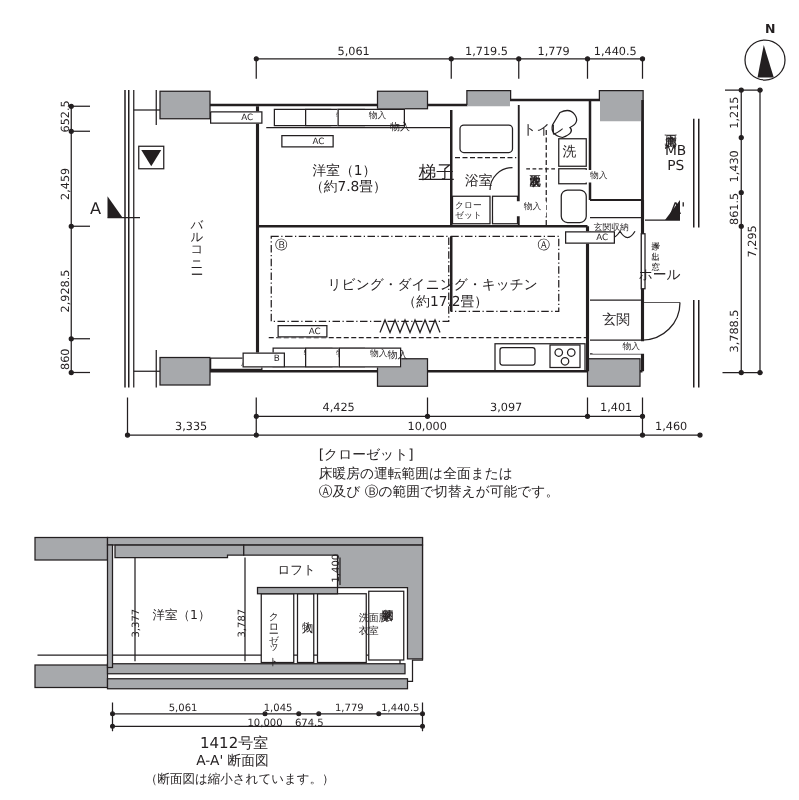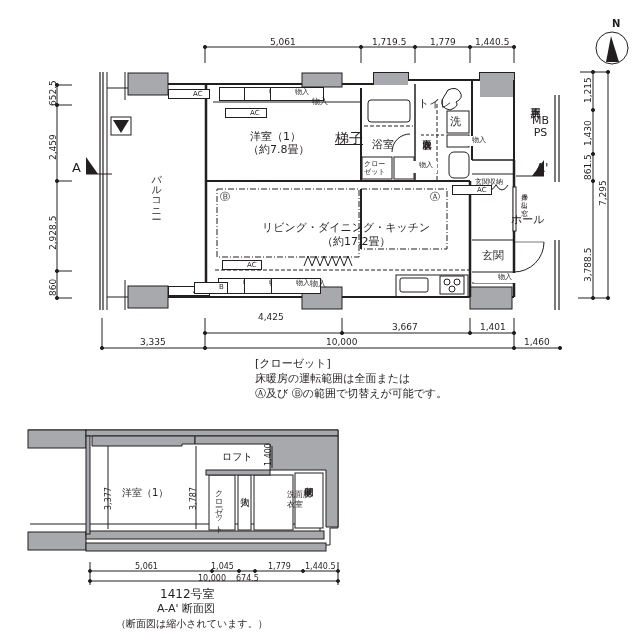--- a/index.html
+++ b/index.html
@@ -210,22 +210,22 @@
 <div class="lbl dim" style="left:48px;top:160px;transform:rotate(-90deg);transform-origin:left top;">2,459</div>
 <div class="lbl dim" style="left:48px;top:250px;transform:rotate(-90deg);transform-origin:left top;">2,928.5</div>
 <div class="lbl dim" style="left:48px;top:296px;transform:rotate(-90deg);transform-origin:left top;">860</div>
 
 <div class="lbl dim" style="left:583px;top:103px;transform:rotate(-90deg);transform-origin:left top;">1,215</div>
 <div class="lbl dim" style="left:583px;top:146px;transform:rotate(-90deg);transform-origin:left top;">1,430</div>
 <div class="lbl dim" style="left:583px;top:180px;transform:rotate(-90deg);transform-origin:left top;">861.5</div>
 <div class="lbl dim" style="left:583px;top:282px;transform:rotate(-90deg);transform-origin:left top;">3,788.5</div>
 <div class="lbl dim" style="left:598px;top:206px;transform:rotate(-90deg);transform-origin:left top;">7,295</div>
 
-<div class="lbl dim" style="left:258px;top:312px;">4,425</div>
-<div class="lbl dim" style="left:392px;top:322px;">3,667</div>
+<div class="lbl dim" style="left:258px;top:322px;">4,425</div>
+<div class="lbl dim" style="left:392px;top:322px;">3,097</div>
 <div class="lbl dim" style="left:480px;top:322px;">1,401</div>
 <div class="lbl dim" style="left:140px;top:337px;">3,335</div>
 <div class="lbl dim" style="left:326px;top:337px;">10,000</div>
 <div class="lbl dim" style="left:524px;top:337px;">1,460</div>
 
 <div class="lbl" style="left:72px;top:162px;font-size:13px;">A</div>
 <div class="lbl" style="left:536px;top:162px;font-size:13px;">A'</div>
 
 <div class="lbl vert" style="left:150px;top:168px;font-size:10px;">バルコニー</div>
 <div class="lbl center" style="left:250px;top:131px;">洋室（1）</div>

